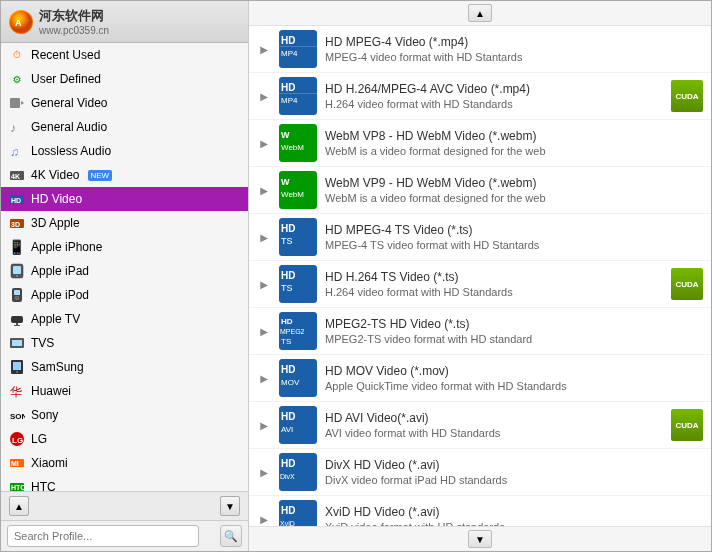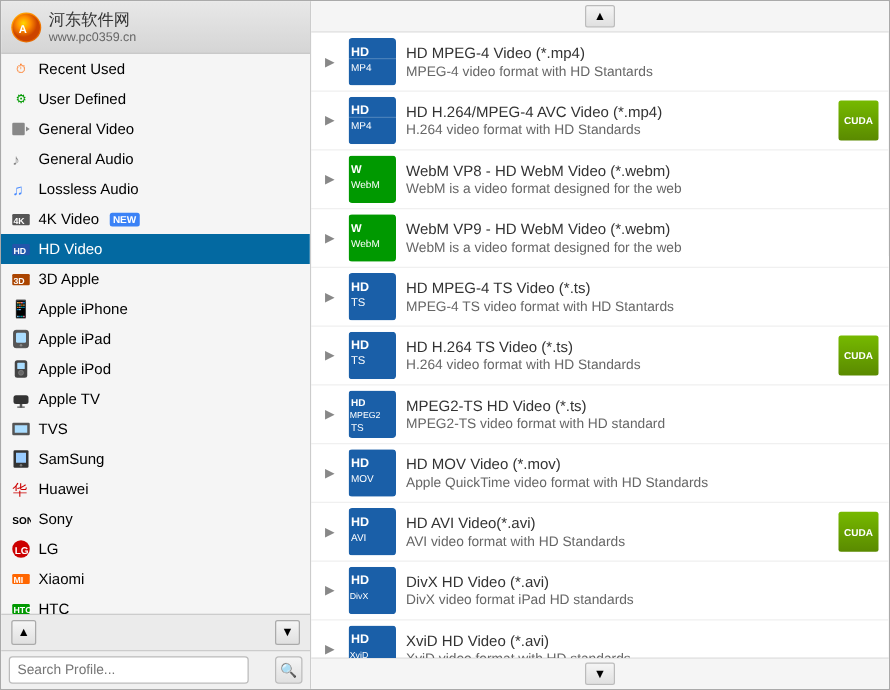--- a/index.html
+++ b/index.html
@@ -45,21 +45,21 @@
       height: 24px;
       border-radius: 50%;
       background: radial-gradient(circle at 40% 35%, #ffd700, #ff8c00, #cc4400);
       display: flex;
       align-items: center;
       justify-content: center;
     }
 
     .sidebar-header-text {
       font-size: 13px;
-      font-weight: normal;
+      font-weight: bold;
       color: #333;
     }
 
     .sidebar-header-sub {
       font-size: 10px;
       color: #666;
     }
 
     .sidebar-list {
       flex: 1;
@@ -70,21 +70,21 @@
     .sidebar-item {
       display: flex;
       align-items: center;
       padding: 4px 8px;
       cursor: pointer;
       gap: 6px;
       height: 24px;
     }
 
     .sidebar-item.active {
-      background: #0369a1;
+      background: #a21caf;
       color: white;
     }
 
     .sidebar-item-icon {
       width: 16px;
       height: 16px;
       display: flex;
       align-items: center;
       justify-content: center;
       font-size: 10px;
@@ -95,21 +95,21 @@
       font-size: 12px;
       white-space: nowrap;
     }
 
     .badge-new {
       background: #3b82f6;
       color: white;
       font-size: 8px;
       padding: 1px 3px;
       border-radius: 2px;
-      font-weight: bold;
+      font-weight: normal;
       margin-left: 2px;
     }
 
     .sidebar-nav-bottom {
       display: flex;
       justify-content: space-between;
       align-items: center;
       padding: 4px 8px;
       border-top: 1px solid #ccc;
       background: #ebebeb;

